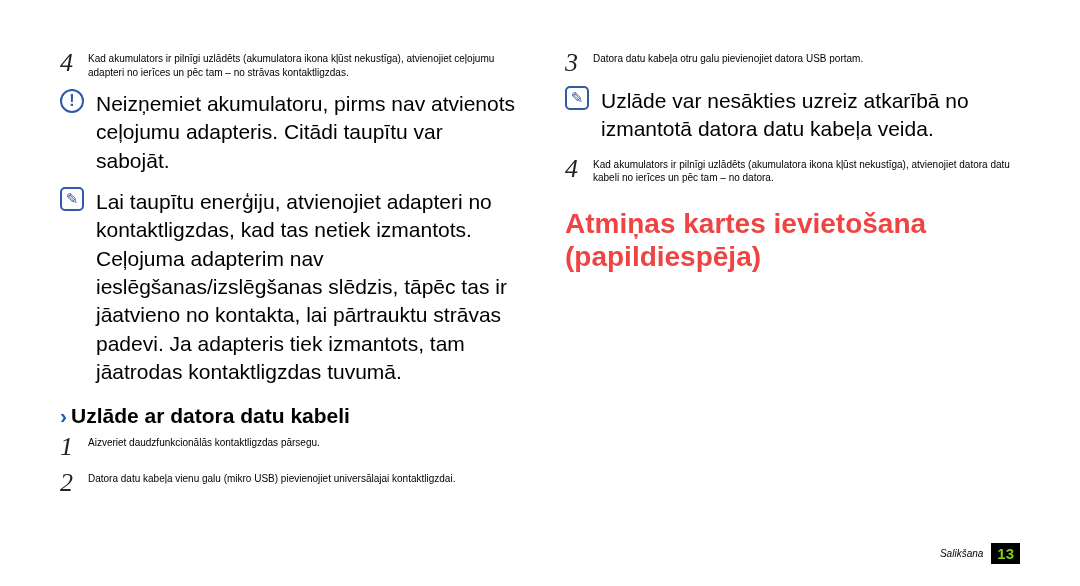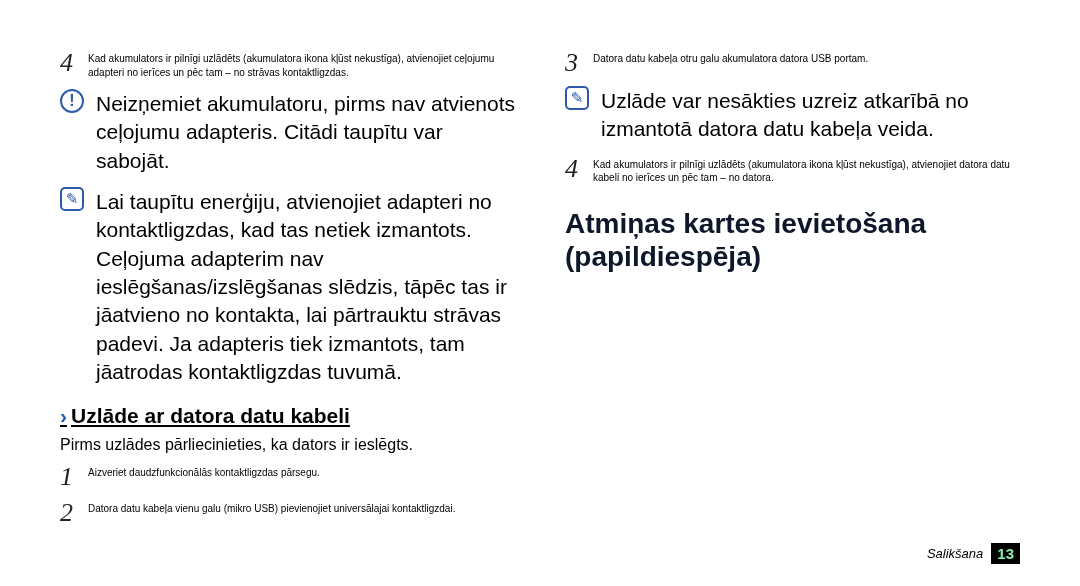--- a/index.html
+++ b/index.html
@@ -75,53 +75,52 @@
   .icon-text {
     font-size: 21px;
     line-height: 1.35;
     padding-top: 1px;
     margin-left: 8px;
   }
   .sub-heading {
     font-size: 21px;
     font-weight: bold;
     margin: 18px 0 6px 0;
-    text-decoration: underline;
   }
   .chevron {
     color: #1a5fb4;
     margin-right: 4px;
   }
   .para {
     font-size: 16px;
     line-height: 1.35;
     margin-bottom: 8px;
   }
   .main-heading {
     font-size: 28px;
     font-weight: bold;
-    color: #0f172a;
+    color: #ef4444;
     line-height: 1.2;
     margin: 22px 0 10px 0;
   }
   .footer {
     position: absolute;
     bottom: 22px;
     right: 60px;
     display: flex;
     align-items: center;
     gap: 8px;
   }
   .footer-label {
     font-style: italic;
-    font-size: 13px;
+    font-size: 10px;
   }
   .page-badge {
     background: #000;
-    color: #86efac;
+    color: #84cc16;
     font-weight: bold;
     font-size: 15px;
     padding: 2px 6px;
   }
 </style>
 </head>
 <body>
 
 <div class="columns">
   <div class="col">
@@ -144,39 +143,38 @@
             <span>✎</span>
           </div>
       </div>
       <div class="icon-text">Lai taupītu enerģiju, atvienojiet adapteri no kontaktligzdas, kad tas netiek izmantots. Ceļojuma adapterim nav ieslēgšanas/izslēgšanas slēdzis, tāpēc tas ir jāatvieno no kontakta, lai pārtrauktu strāvas padevi. Ja adapteris tiek izmantots, tam jāatrodas kontaktligzdas tuvumā.</div>
     </div>
 
     <div class="sub-heading">
       <span class="chevron">›</span><span>Uzlāde ar datora datu kabeli</span>
     </div>
 
-    <div class="para">Pirms uzlādes pārliecinieties, ka dators ir ieslēgts.</div>
 
     <div class="num-block">
       <div class="num">1</div>
       <div class="num-text">Aizveriet daudzfunkcionālās kontaktligzdas pārsegu.</div>
     </div>
 
     <div class="num-block">
       <div class="num">2</div>
       <div class="num-text">Datora datu kabeļa vienu galu (mikro USB) pievienojiet universālajai kontaktligzdai.</div>
     </div>
 
   </div>
 
   <div class="col">
 
     <div class="num-block">
       <div class="num">3</div>
-      <div class="num-text">Datora datu kabeļa otru galu akumulatora datora USB portam.</div>
+      <div class="num-text">Datora datu kabeļa otru galu pievienojiet datora USB portam.</div>
     </div>
 
     <div class="icon-block">
       <div class="icon">
         <div class="icon-square">
             <span>✎</span>
           </div>
       </div>
       <div class="icon-text">Uzlāde var nesākties uzreiz atkarībā no izmantotā datora datu kabeļa veida.</div>
     </div>

